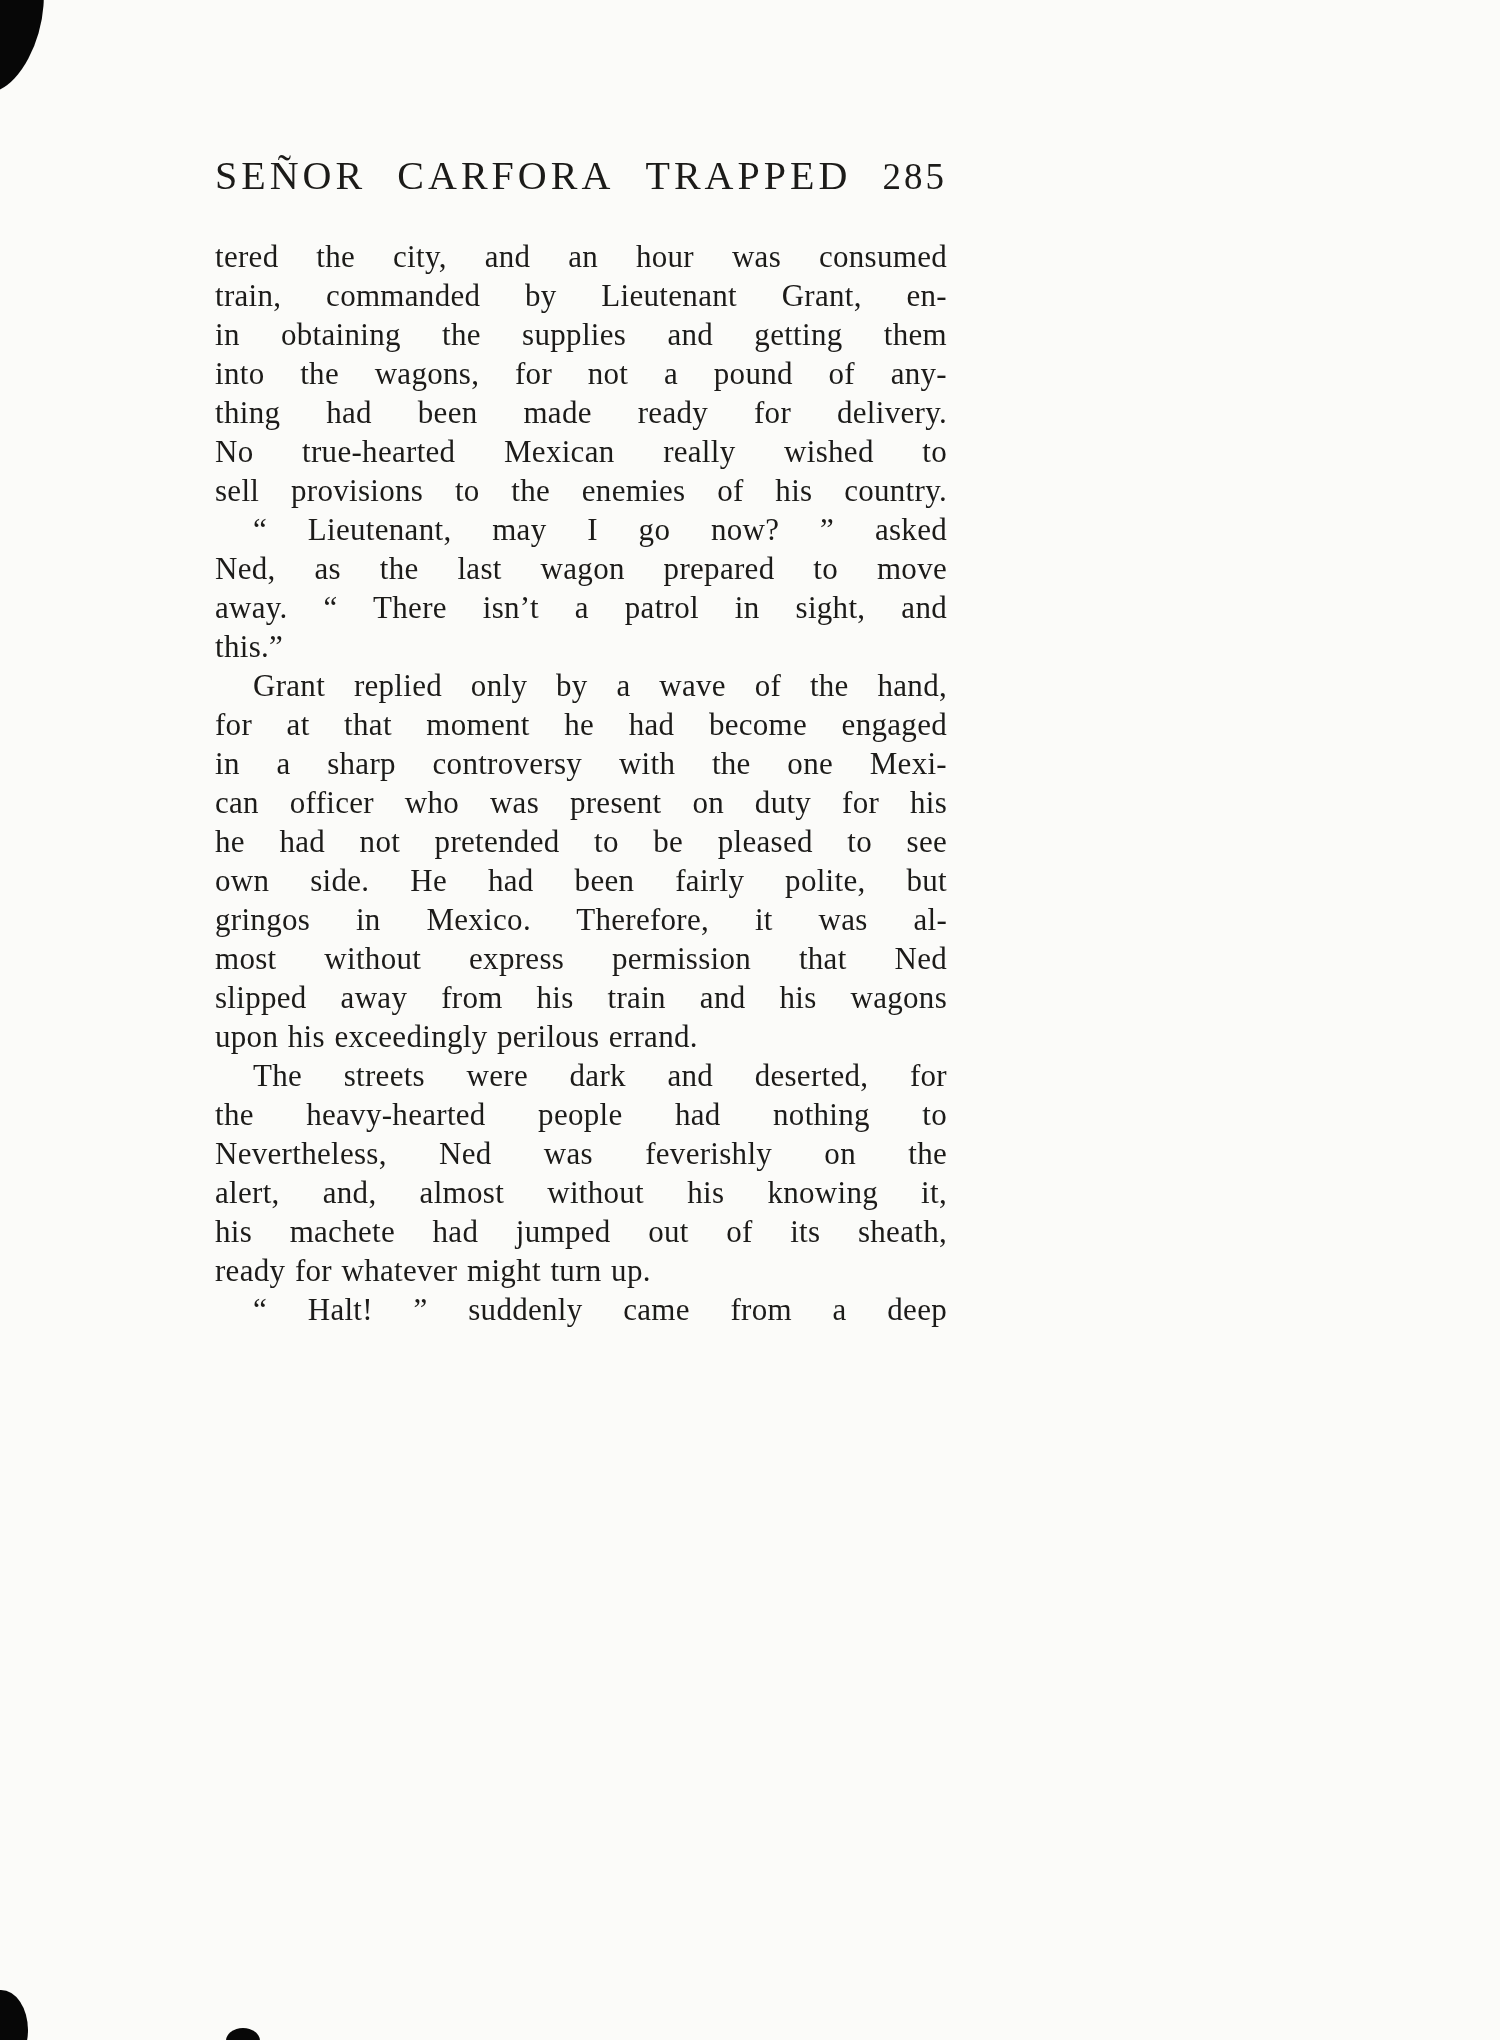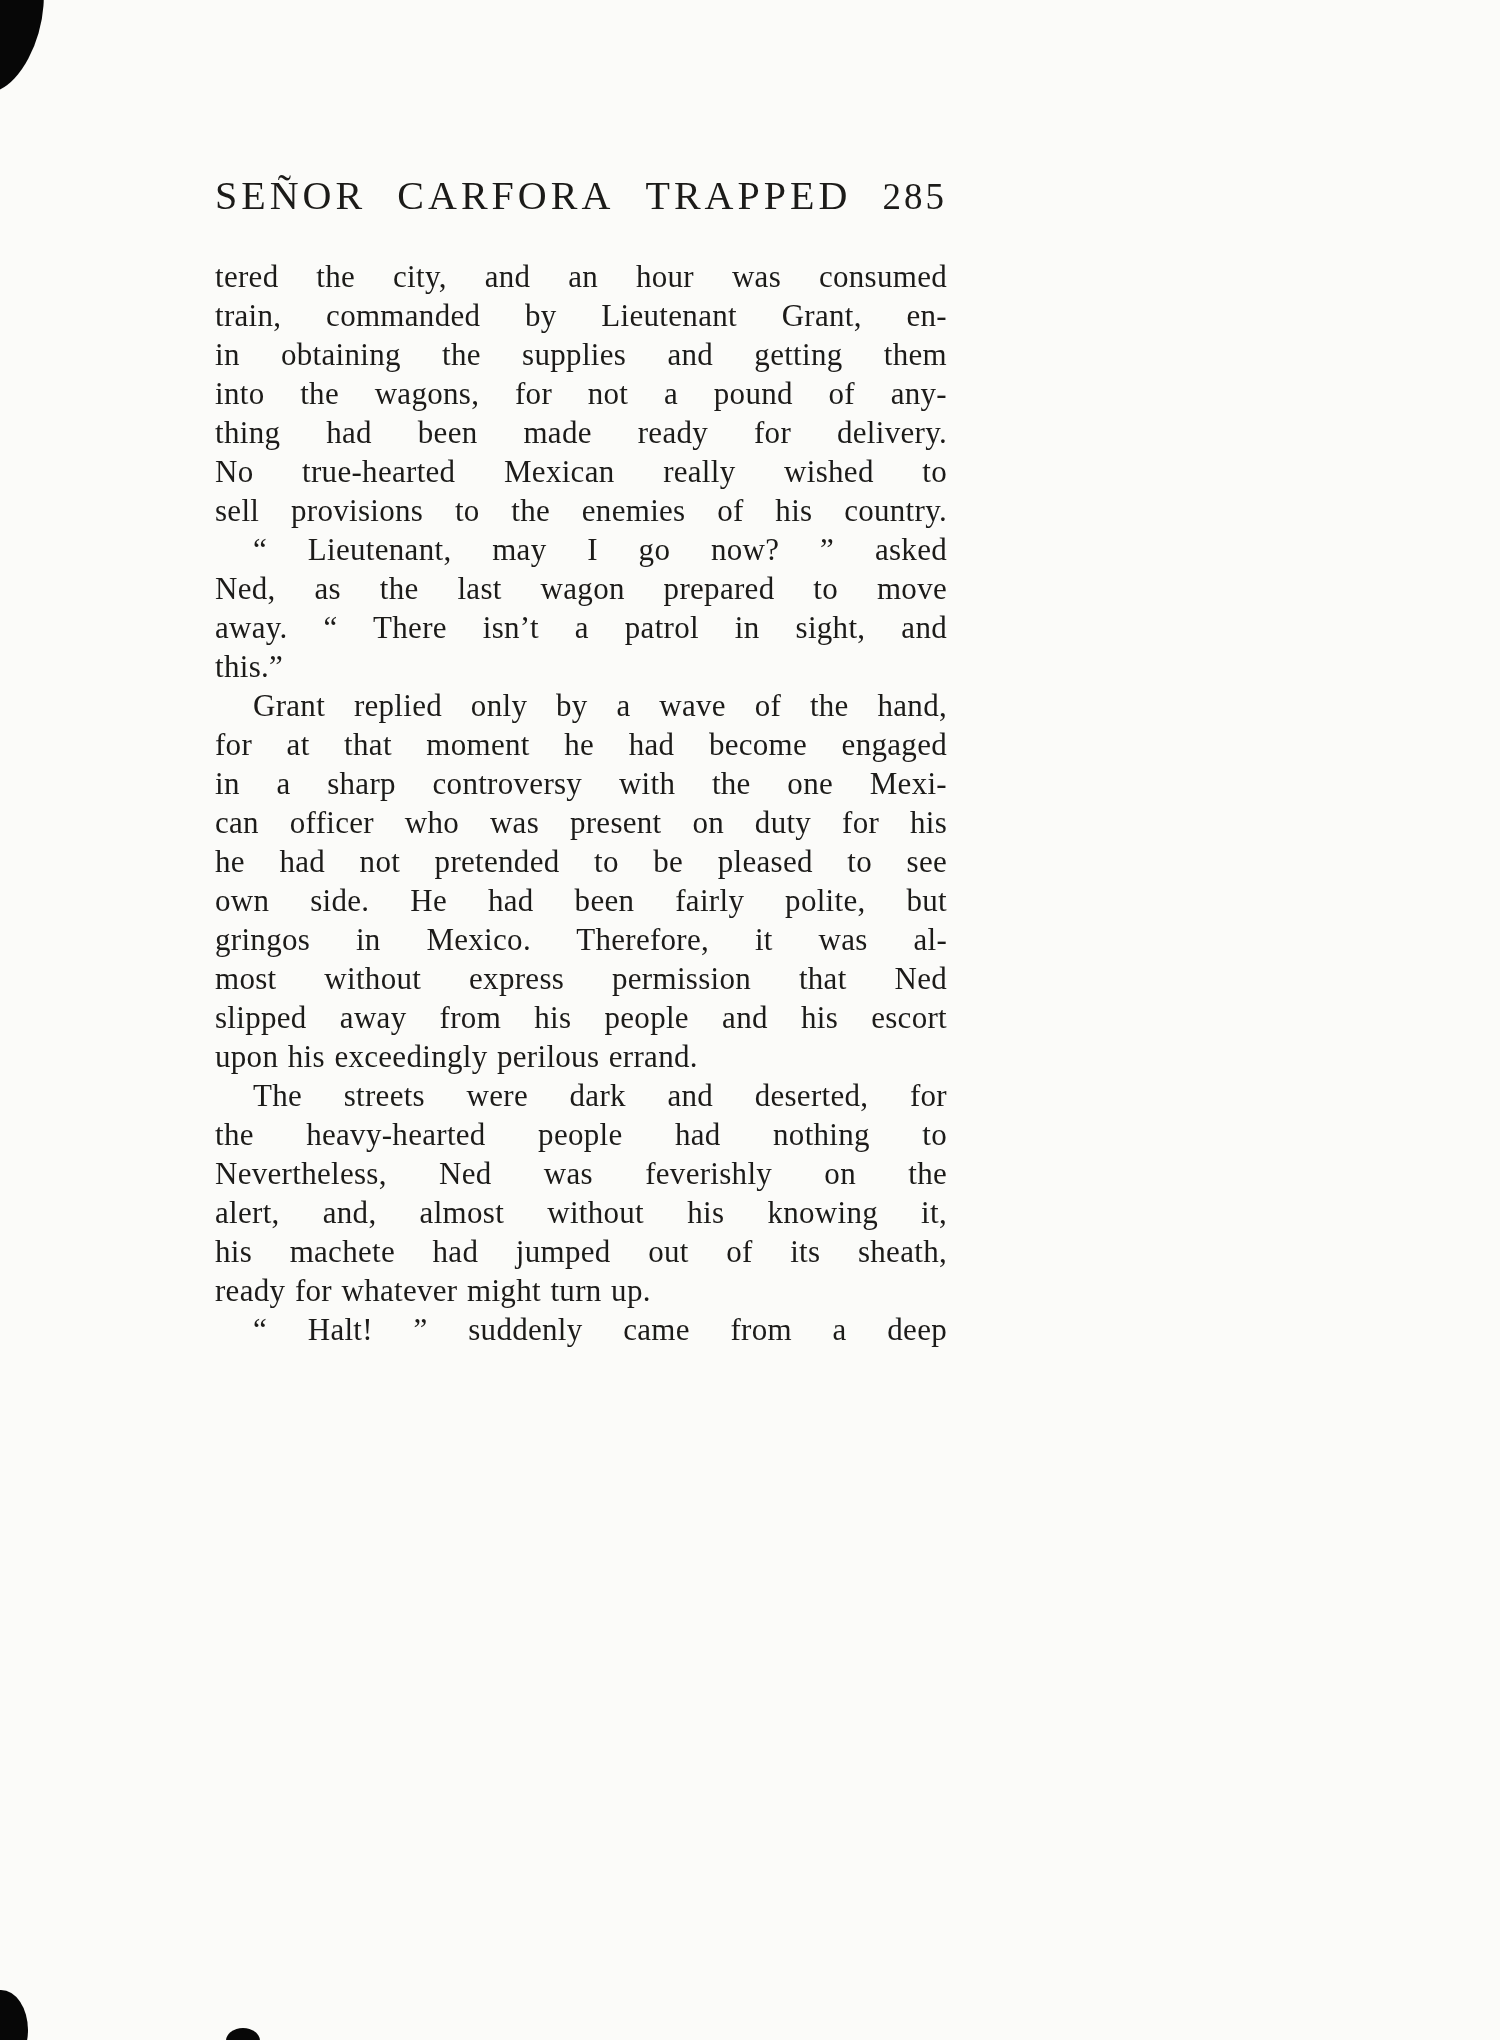--- a/index.html
+++ b/index.html
@@ -48,21 +48,20 @@
     width: 34px;
     height: 26px;
     border-radius: 50% 50% 20% 20%;
   }
 
   .column {
     position: absolute;
     left: 215px;
     top: 156px;
     width: 732px;
-    margin-top: 20px;
   }
 
   .page-header {
     display: flex;
     justify-content: space-between;
     align-items: baseline;
     width: 100%;
     line-height: 40px;
     margin-bottom: 40px;
     white-space: nowrap;
@@ -134,21 +133,21 @@
         </div>
         <div class="paragraph">
           <div class="line just indent">Grant replied only by a wave of the hand,</div>
           <div class="line just">for at that moment he had become engaged</div>
           <div class="line just">in a sharp controversy with the one Mexi-</div>
           <div class="line just">can officer who was present on duty for his</div>
           <div class="line just">he had not pretended to be pleased to see</div>
           <div class="line just">own side. He had been fairly polite, but</div>
           <div class="line just">gringos in Mexico. Therefore, it was al-</div>
           <div class="line just">most without express permission that Ned</div>
-          <div class="line just">slipped away from his people and his escort</div>
+          <div class="line just">slipped away from his train and his wagons</div>
           <div class="line">upon his exceedingly perilous errand.</div>
         </div>
         <div class="paragraph">
           <div class="line just indent">The streets were dark and deserted, for</div>
           <div class="line just">the heavy-hearted people had nothing to</div>
           <div class="line just">Nevertheless, Ned was feverishly on the</div>
           <div class="line just">alert, and, almost without his knowing it,</div>
           <div class="line just">his machete had jumped out of its sheath,</div>
           <div class="line">ready for whatever might turn up.</div>
         </div>

